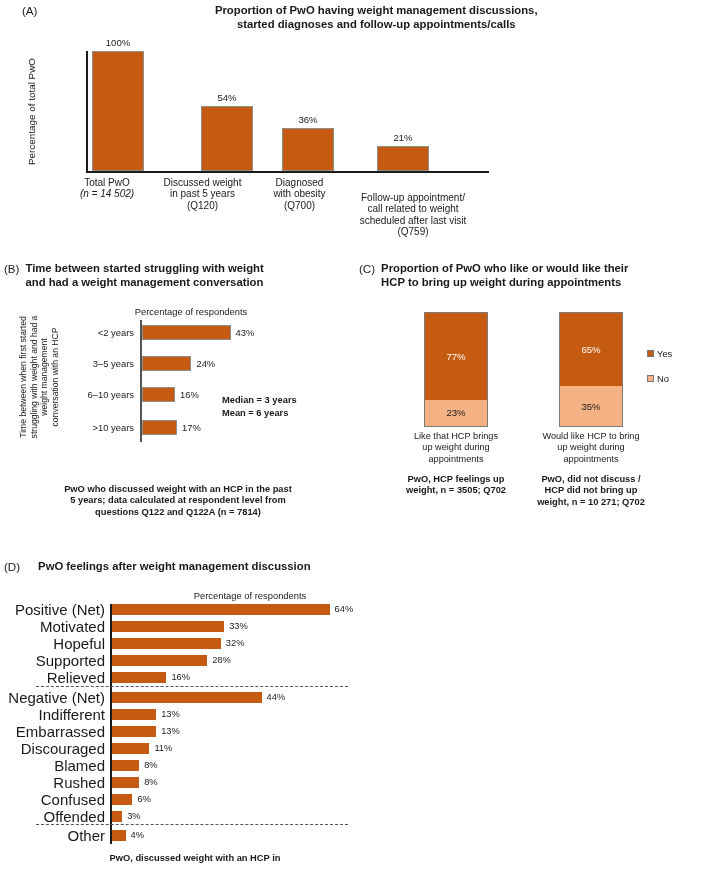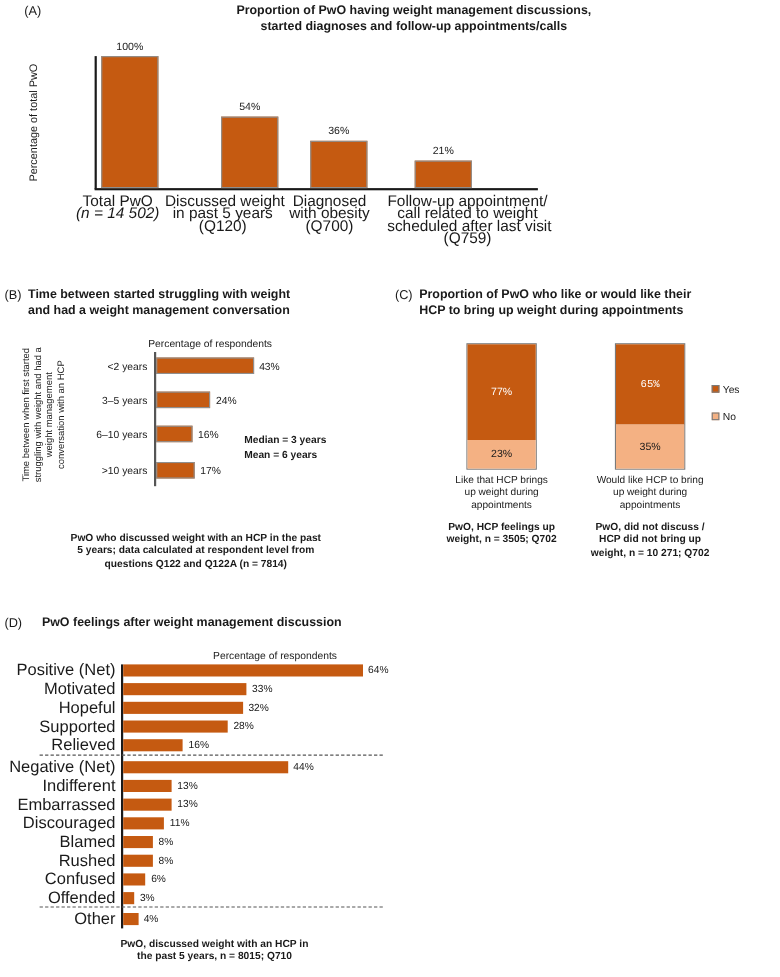--- a/index.html
+++ b/index.html
@@ -82,21 +82,21 @@
   }
   .a-bar-val {
     position: absolute;
     left: 50%; transform: translateX(-50%);
     font-size: 9.6px;
     white-space: nowrap;
   }
   .a-cat {
     position: absolute;
     top: 173px;
-    font-size: 14px;
+    font-size: 10px;
     line-height: 11.4px;
     text-align: center;
   }
   .a-cat .c-line { display: block; white-space: nowrap; }
 
   
   #panelB { left: 0; top: 262px; width: 355px; height: 285px; }
   #panelB .panel-head { padding-left: 4px; }
 
   .b-ylabel {
@@ -305,21 +305,21 @@
     <div class="a-cat" style="left:150px; width:105px;">
       <span class="c-line">Discussed weight</span>
       <span class="c-line">in past 5 years</span>
       <span class="c-line">(Q120)</span>
     </div>
     <div class="a-cat" style="left:255px; width:89px;">
       <span class="c-line">Diagnosed</span>
       <span class="c-line">with obesity</span>
       <span class="c-line">(Q700)</span>
     </div>
-    <div class="a-cat" style="left:352px; width:146px;">
+    <div class="a-cat" style="left:340px; width:146px;margin-top:15px;">
       <span class="c-line">Follow-up appointment/</span>
       <span class="c-line">call related to weight</span>
       <span class="c-line">scheduled after last visit</span>
       <span class="c-line">(Q759)</span>
     </div>
   </div>
 
   <div class="panel" id="panelB">
     <div class="panel-head">
       <span class="panel-letter">(B)</span>
@@ -389,21 +389,21 @@
       <span class="c-line">Like that HCP brings</span>
       <span class="c-line">up weight during</span>
       <span class="c-line">appointments</span>
     </div>
     <div class="footnote c-foot" style="left:21px;">
       <span class="f-line">PwO, HCP feelings up</span>
       <span class="f-line">weight, n = 3505; Q702</span>
     </div>
 
     <div class="c-stack" id="cStack1" style="left:204px;">
-      <div class="c-seg yes" id="cYes1" style="flex: 0 0 65%; font-family: Liberation Mono, monospace;">65%</div>
+      <div class="c-seg yes" id="cYes1" style="flex: 0 0 65%;">65%</div>
       <div class="c-seg no" id="cNo1" style="flex: 0 0 35%;">35%</div>
     </div>
     <div class="c-cat" style="left:161px;">
       <span class="c-line">Would like HCP to bring</span>
       <span class="c-line">up weight during</span>
       <span class="c-line">appointments</span>
     </div>
     <div class="footnote c-foot" style="left:156px;">
       <span class="f-line">PwO, did not discuss /</span>
       <span class="f-line">HCP did not bring up</span>
@@ -505,17 +505,16 @@
           <span class="d-val" style="left: 15.6px;">4%</span>
         </div>
       </div>
     <div id="dSeps">
         <div class="d-sep" style="top: 125.5px;"></div>
         <div class="d-sep" style="top: 264.3px;"></div>
       </div>
 
     <div class="footnote">
       <span class="f-line">PwO, discussed weight with an HCP in</span>
-      <span class="f-line">the past 5 years, n = 8015; Q710</span>
     </div>
   </div>
 
 </div>
 
 </body></html>

